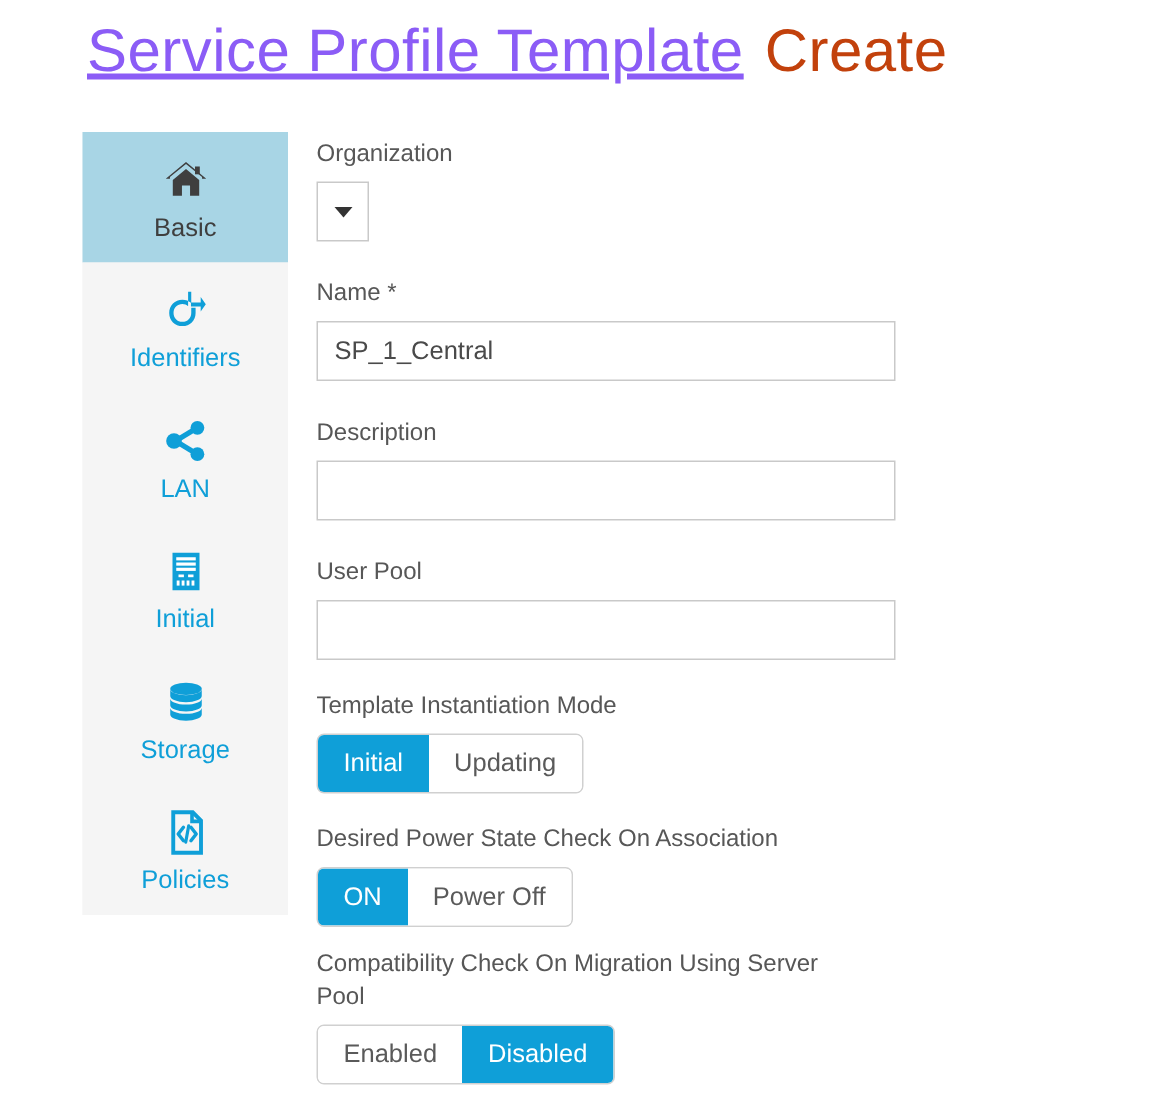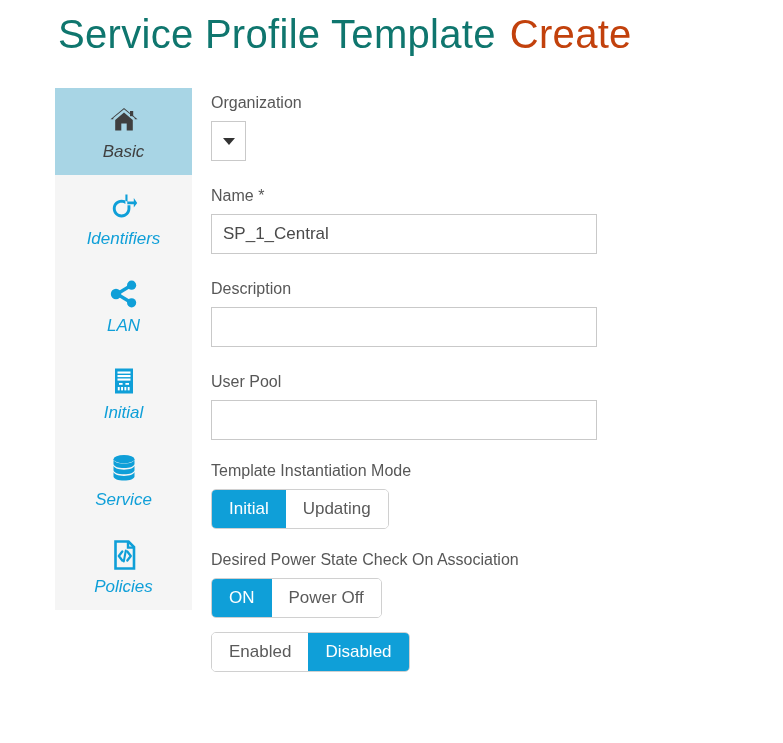--- a/index.html
+++ b/index.html
@@ -25,31 +25,30 @@
   
   .page-title {
     position: absolute;
     left: 58px;
     top: 12px;
     font-size: 40px;
     font-weight: 300;
     letter-spacing: 0.3px;
     white-space: nowrap;
   }
-  .page-title .title-main { color: #0f766e; }
+  .page-title .title-main { color: #8b5cf6; text-decoration: underline; }
   .page-title .title-sub  { color: #c2410c; margin-left: 14px; }
 
   
   .sidebar {
     position: absolute;
     left: 55px;
     top: 88px;
     width: 137px;
     background: #f5f5f5;
-    font-style: italic;
   }
   .nav-item {
     position: relative;
     width: 137px;
     height: 87px;
     display: flex;
     flex-direction: column;
     align-items: center;
     justify-content: center;
     background: #f5f5f5;
@@ -234,21 +233,21 @@
 
     <div class="nav-item">
       <span class="nav-icon">
         <svg width="34" height="34" viewBox="0 0 34 34">
           <ellipse cx="17" cy="8.2" rx="10.5" ry="4.1" fill="#0f9fd8"></ellipse>
           <path d="M6.5 8.4 L6.5 13.0 C6.5 15.3 11.2 17.1 17 17.1 C22.8 17.1 27.5 15.3 27.5 13.0 L27.5 8.4 C27.5 10.7 22.8 12.5 17 12.5 C11.2 12.5 6.5 10.7 6.5 8.4 Z" fill="#0f9fd8"></path>
           <path d="M6.5 14.6 L6.5 19.2 C6.5 21.5 11.2 23.3 17 23.3 C22.8 23.3 27.5 21.5 27.5 19.2 L27.5 14.6 C27.5 16.9 22.8 18.7 17 18.7 C11.2 18.7 6.5 16.9 6.5 14.6 Z" fill="#0f9fd8"></path>
           <path d="M6.5 20.8 L6.5 25.4 C6.5 27.7 11.2 29.5 17 29.5 C22.8 29.5 27.5 27.7 27.5 25.4 L27.5 20.8 C27.5 23.1 22.8 24.9 17 24.9 C11.2 24.9 6.5 23.1 6.5 20.8 Z" fill="#0f9fd8"></path>
         </svg>
       </span>
-      <span class="nav-label">Service</span>
+      <span class="nav-label">Storage</span>
     </div>
 
     <div class="nav-item">
       <span class="nav-icon">
         <svg width="34" height="34" viewBox="0 0 34 34">
           <path d="M8.5 3.5 L21.5 3.5 L27 9.0 L27 30.5 L8.5 30.5 Z" fill="none" stroke="#0f9fd8" stroke-width="2.6"></path>
           <path d="M21.0 4.0 L21.0 9.6 L26.6 9.6" fill="none" stroke="#0f9fd8" stroke-width="2.4"></path>
           <path d="M15.3 13.5 L11.8 18.0 L15.3 22.5" fill="none" stroke="#0f9fd8" stroke-width="2.3" stroke-linecap="round" stroke-linejoin="round"></path>
           <path d="M20.3 13.5 L23.8 18.0 L20.3 22.5" fill="none" stroke="#0f9fd8" stroke-width="2.3" stroke-linecap="round" stroke-linejoin="round"></path>
           <line x1="18.8" y1="12.6" x2="16.8" y2="23.4" stroke="#0f9fd8" stroke-width="2.1" stroke-linecap="round"></line>
@@ -297,20 +296,21 @@
     <div class="spacer-20"></div>
 
     <div class="field-label">Desired Power State Check On Association</div>
     <div class="toggle-group">
       <div class="toggle-opt selected">ON</div>
       <div class="toggle-opt">Power Off</div>
     </div>
 
     <div class="spacer-14"></div>
 
+    <div class="field-label wrap">Compatibility Check On Migration Using Server Pool</div>
     <div class="toggle-group">
       <div class="toggle-opt">Enabled</div>
       <div class="toggle-opt selected">Disabled</div>
     </div>
 
   </div>
 
 </div>
 
 </body></html>

